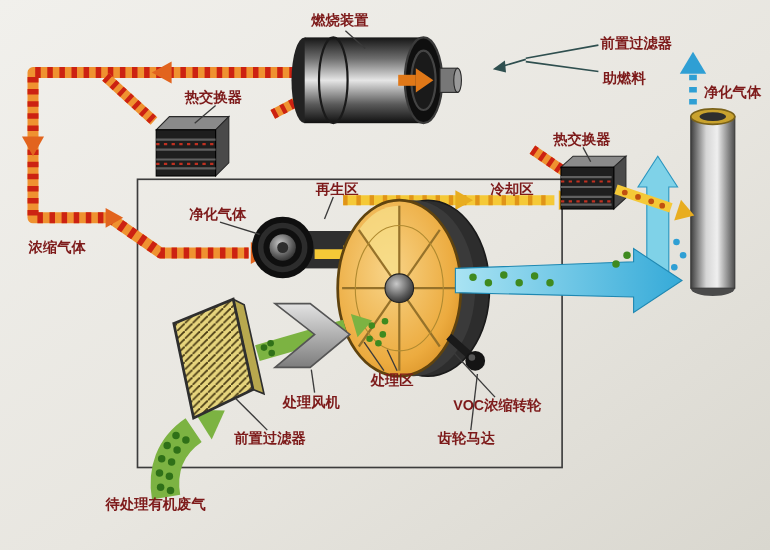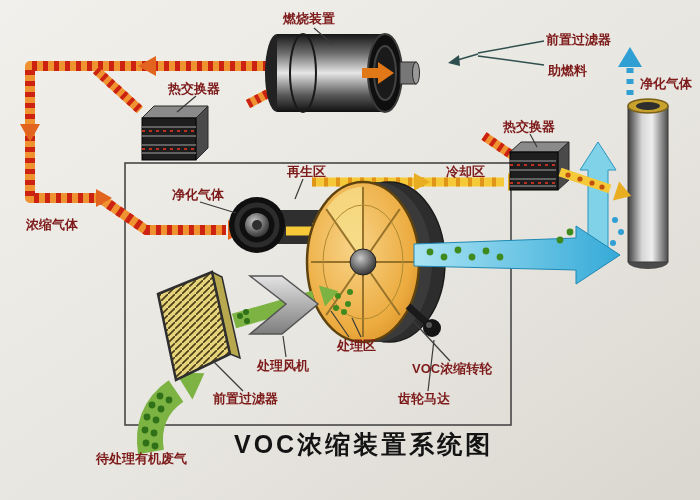--- a/index.html
+++ b/index.html
@@ -267,15 +267,14 @@
 <div class="lbl" style="left:446px;top:165px">冷却区</div>
 <div class="lbl" style="left:172px;top:188px">净化气体</div>
 <div class="lbl" style="left:26px;top:218px">浓缩气体</div>
 <div class="lbl" style="left:257px;top:359px">处理风机</div>
 <div class="lbl" style="left:337px;top:339px">处理区</div>
 <div class="lbl" style="left:412px;top:362px">VOC浓缩转轮</div>
 <div class="lbl" style="left:398px;top:392px">齿轮马达</div>
 <div class="lbl" style="left:213px;top:392px">前置过滤器</div>
 <div class="lbl" style="left:96px;top:452px">待处理有机废气</div>
 
-<div class="title" style="left:234px;top:428px">VOC浓缩装置系统图</div>
 
 </div>
 
 </body></html>

